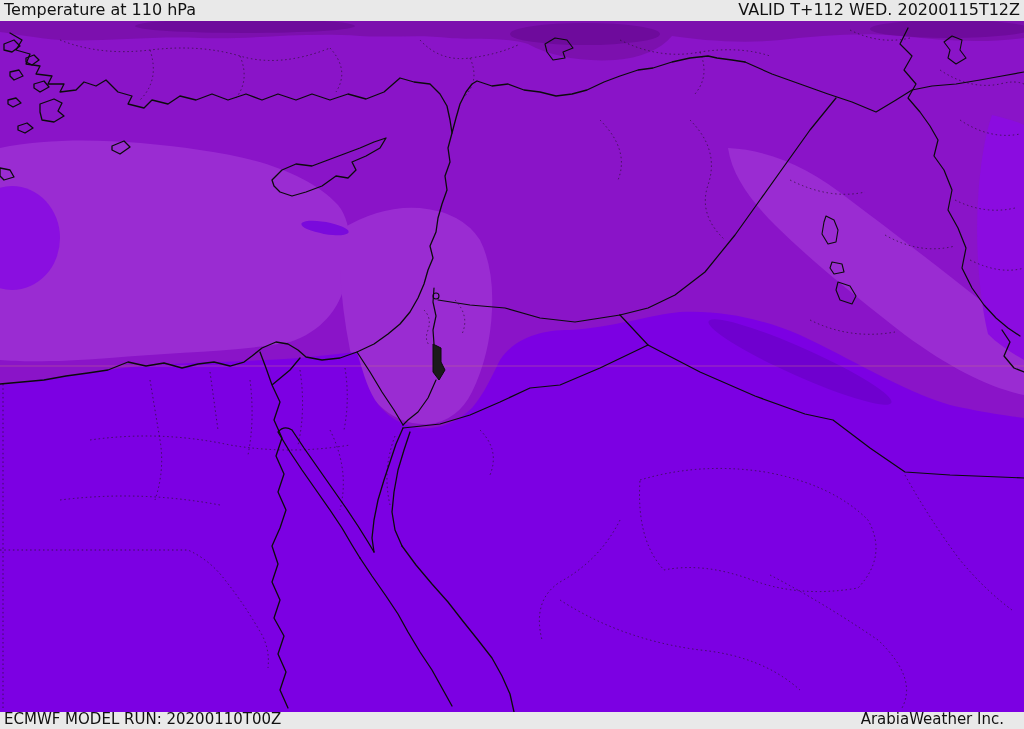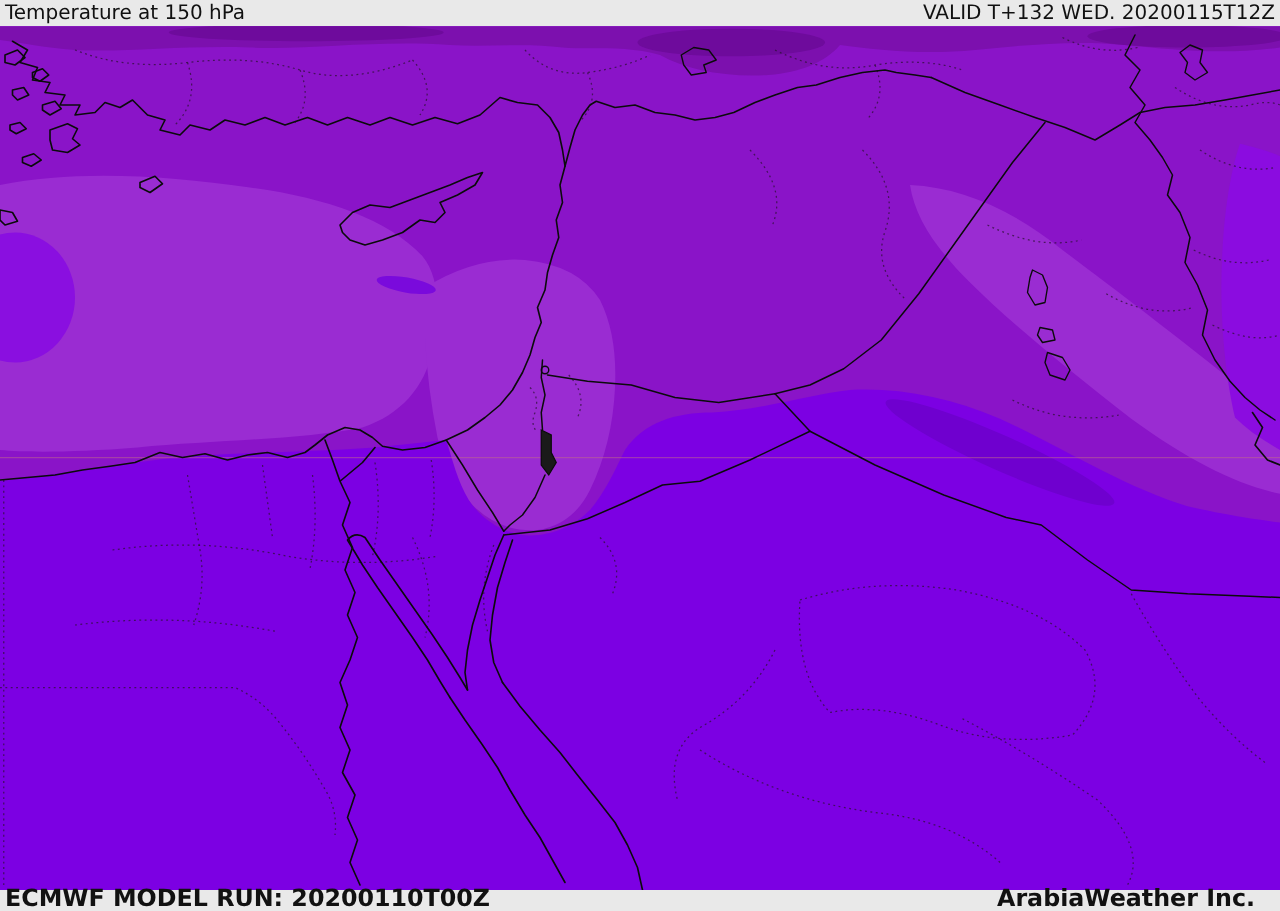--- a/index.html
+++ b/index.html
@@ -3,38 +3,38 @@
 <meta charset="utf-8">
 <style>
   html,body{margin:0;padding:0;background:#fff;}
   .screen{position:relative;width:1024px;height:729px;overflow:hidden;
           font-family:"DejaVu Sans","Liberation Sans",sans-serif;background:#8a14c8;}
   .titlebar{position:absolute;top:0;left:0;width:1024px;height:21px;background:#e9e9e9;
             font-size:16px;line-height:20px;color:#111;white-space:nowrap;}
   .titlebar .left{position:absolute;left:4px;top:0;}
   .titlebar .right{position:absolute;right:4px;top:0;}
   .footerbar{position:absolute;bottom:0;left:0;width:1024px;height:17px;background:#e9e9e9;
-             font-size:19px;line-height:17px;color:#111;white-space:nowrap;font-weight:bold;}
+             font-size:15px;line-height:17px;color:#111;white-space:nowrap;}
   .footerbar .left{position:absolute;left:4px;top:-1px;}
   .footerbar .right{position:absolute;right:20px;top:-1px;}
   .mapwrap{position:absolute;top:21px;left:0;width:1024px;height:691px;}
   svg{display:block;}
   .coast{fill:none;stroke-width:1.3;stroke-linejoin:round;stroke-linecap:round;}
   .bord{fill:none;stroke-width:1.2;stroke-linejoin:round;stroke-linecap:round;}
   .admin{fill:none;stroke-width:1;stroke-dasharray:1.5 2.8;opacity:.75;}
   .lake{fill:none;stroke-width:1.1;stroke-linejoin:round;}
 </style>
 </head>
 <body>
 
 <div class="screen">
 
   <div class="titlebar">
-    <span class="left">Temperature at 150 hPa</span>
-    <span class="right">VALID T+132 WED. 20200115T12Z</span>
+    <span class="left">Temperature at 110 hPa</span>
+    <span class="right">VALID T+112 WED. 20200115T12Z</span>
   </div>
 
   <div class="mapwrap">
   <svg width="1024" height="691" viewBox="0 21 1024 691">
 
     <rect x="0" y="21" width="1024" height="691" fill="#8a14c8"></rect>
 
     <path d="M 0,148 C 60,136 130,140 200,150 C 260,158 310,175 338,205 C 352,222 352,250 346,280
              C 340,310 320,332 290,342 C 240,352 170,352 110,358 C 60,362 20,362 0,360 Z" fill="#9a2cd2"></path>
 

